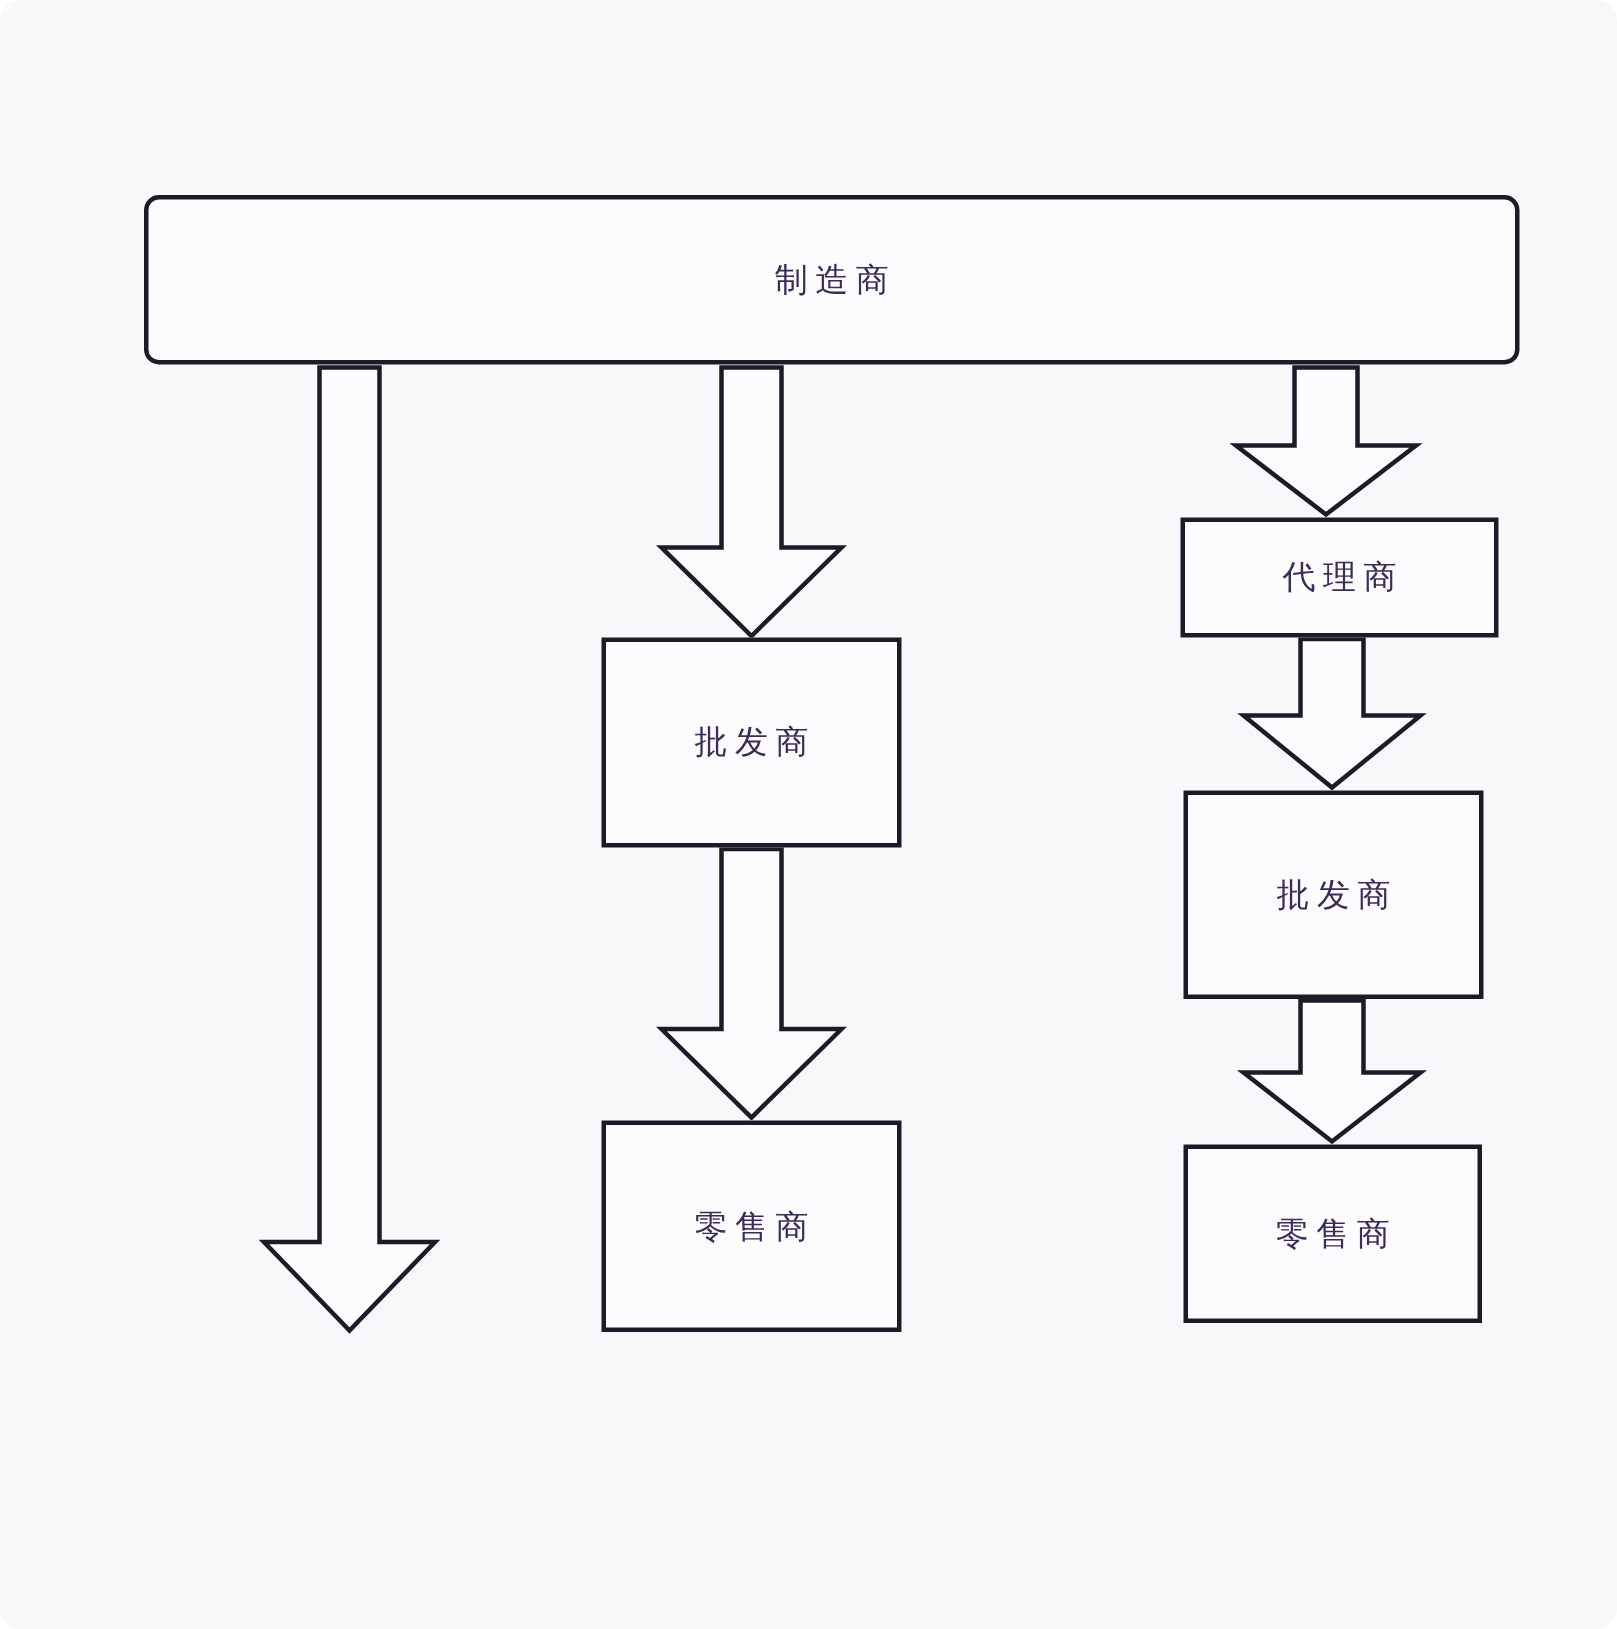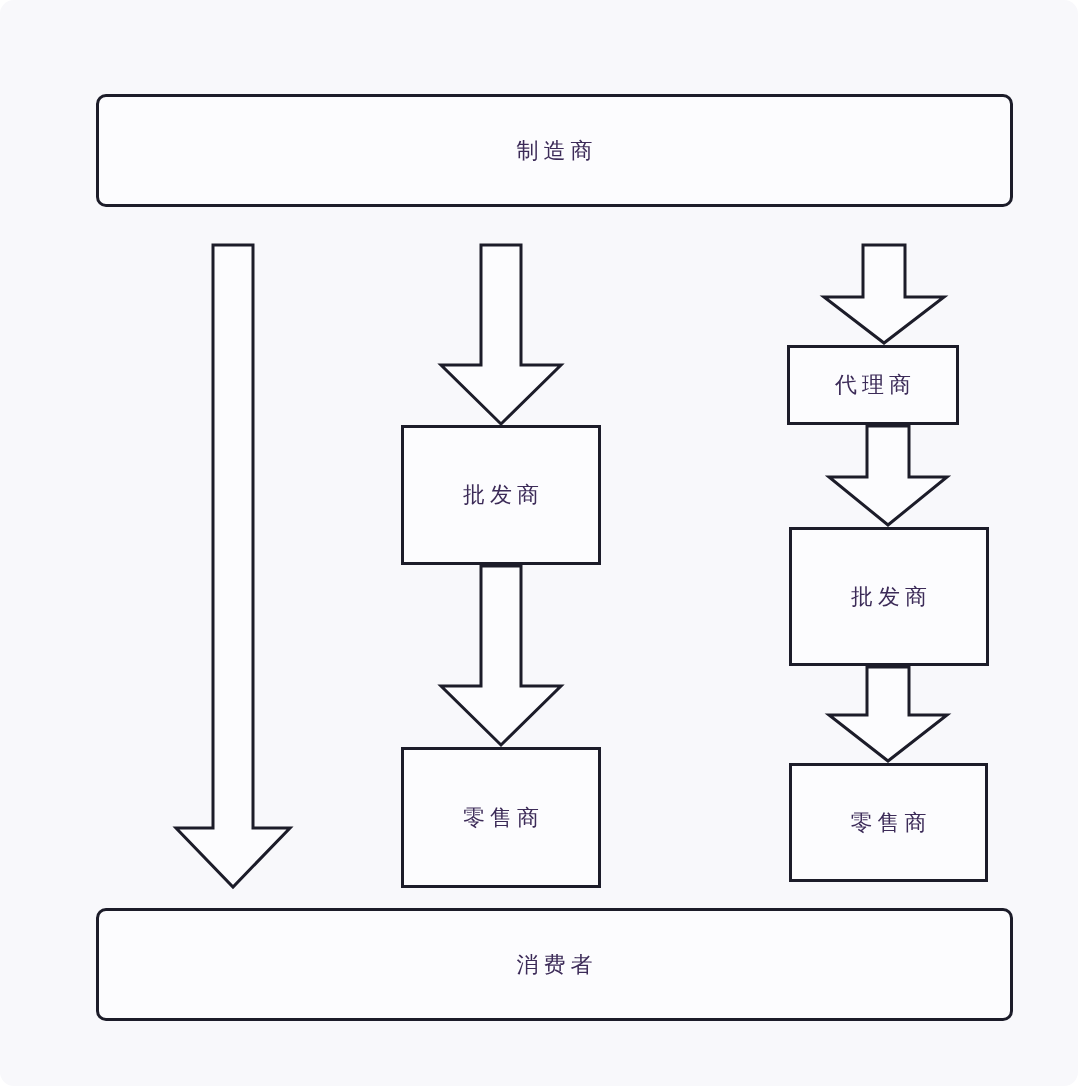--- a/index.html
+++ b/index.html
@@ -40,26 +40,26 @@
     border:3px solid var(--stroke);
     background:var(--box-fill);
     display:flex;
     align-items:center;
     justify-content:center;
     color:var(--text);
     font-size:22px;
     letter-spacing:5px;
     text-indent:5px;
   }
-  .node.rounded{border-radius:10px;}
+  .node.rounded{border-radius:10px;margin-top:36px;}
   .node-manufacturer{left:96px;top:94px;width:917px;height:113px;}
   .node-consumer{left:96px;top:908px;width:917px;height:113px;}
   .node-wholesaler-mid{left:401px;top:425px;width:200px;height:140px;}
   .node-retailer-mid{left:401px;top:747px;width:200px;height:141px;}
-  .node-agent{left:787px;top:345px;width:172px;height:80px;}
+  .node-agent{left:787px;top:345px;width:212px;height:80px;}
   .node-wholesaler-right{left:789px;top:527px;width:200px;height:139px;}
   .node-retailer-right{left:789px;top:763px;width:199px;height:119px;}
   .watermark{
     position:absolute;
     right:16px;
     bottom:10px;
     font-size:31px;
     font-weight:bold;
     letter-spacing:2px;
     color:var(--wm-color);
@@ -101,18 +101,15 @@
   </div>
 
   <div class="node node-wholesaler-right">
     <span>批发商</span>
   </div>
 
   <div class="node node-retailer-right">
     <span>零售商</span>
   </div>
 
-  <div class="node rounded node-consumer">
-    <span>消费者</span>
-  </div>
 
 
 </div>
 
 </body></html>

